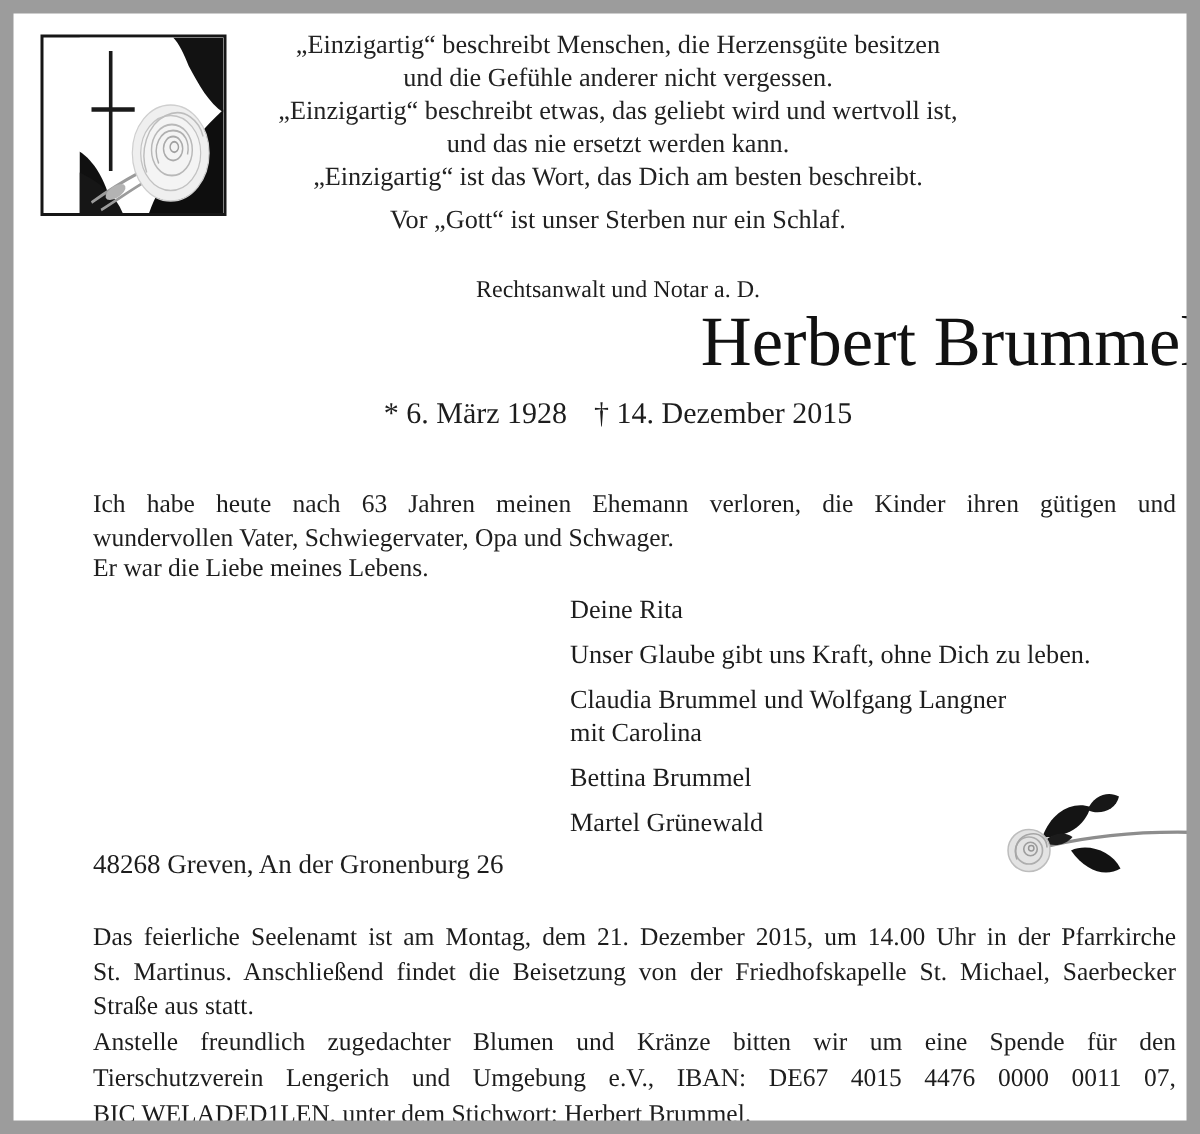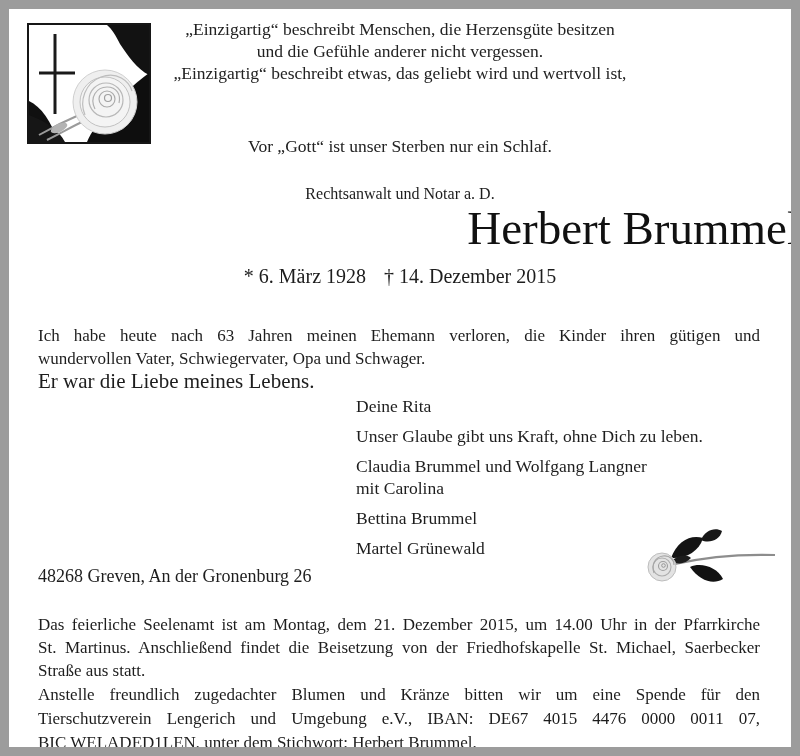--- a/index.html
+++ b/index.html
@@ -6,32 +6,32 @@
   body{
     width:800px;height:756px;position:relative;overflow:hidden;
     background:#ffffff;color:#1d1d1d;
     font-family:"Liberation Serif","DejaVu Serif",serif;
     -webkit-font-smoothing:antialiased;
   }
   .frame{
     position:absolute;left:0;top:0;width:800px;height:756px;
     border:9px solid #9c9c9c;box-sizing:border-box;pointer-events:none;
   }
-  .abs{position:absolute;}
+  .abs{position:absolute;padding-left:24px;}
   .center{left:0;right:0;text-align:center;}
   .poem{top:18px;font-size:17.5px;line-height:22px;color:#222;}
   .motto{top:136px;font-size:17.5px;color:#222;}
   .subtitle{top:185px;font-size:16px;}
   .name{top:204px;font-size:47px;line-height:48px;color:#111;text-align:right;}
   .dates{top:265px;font-size:20px;display:flex;justify-content:center;gap:18px;}
   .bodytxt{font-size:17px;}
   .para{left:38px;width:722px;line-height:23px;margin-top:12px;}
   .just{text-align:justify;text-align-last:justify;}
   .para1{top:312px;}
-  .liebe{left:38px;top:369px;font-size:21px;}
+  .liebe{left:38px;top:369px;font-size:17px;}
   .mourners{left:356px;top:395px;font-size:17.5px;line-height:22px;}
   .mourners .entry{margin-bottom:8px;}
   .address{left:38px;top:566px;font-size:18px;}
   .funeral{top:601px;}
   .donation{top:671px;line-height:24px;}
   .photo{
     left:27px;top:23px;width:124px;height:121px;
     border:2px solid #161616;box-sizing:border-box;background:#fff;
   }
   .photo svg,.roseR svg{display:block;width:100%;height:100%;}
@@ -69,20 +69,22 @@
       <circle cx="78" cy="74" r="8" fill="none" stroke="#ababab" stroke-width="1.2"></circle>
       <circle cx="79" cy="73" r="3.5" fill="none" stroke="#a0a0a0" stroke-width="1.2"></circle>
     </g>
   </svg>
 </div>
 
 <div class="abs center poem">
   <div>„Einzigartig“ beschreibt Menschen, die Herzensgüte besitzen</div>
   <div>und die Gefühle anderer nicht vergessen.</div>
   <div>„Einzigartig“ beschreibt etwas, das geliebt wird und wertvoll ist,</div>
+  <div>und das nie ersetzt werden kann.</div>
+  <div>„Einzigartig“ ist das Wort, das Dich am besten beschreibt.</div>
 </div>
 <div class="abs center motto">Vor „Gott“ ist unser Sterben nur ein Schlaf.</div>
 
 <div class="abs center subtitle">Rechtsanwalt und Notar a. D.</div>
 <div class="abs center name">Herbert Brummel</div>
 <div class="abs center dates">
   <span>* 6. März 1928</span>
   <span>† 14. Dezember 2015</span>
 </div>
 

